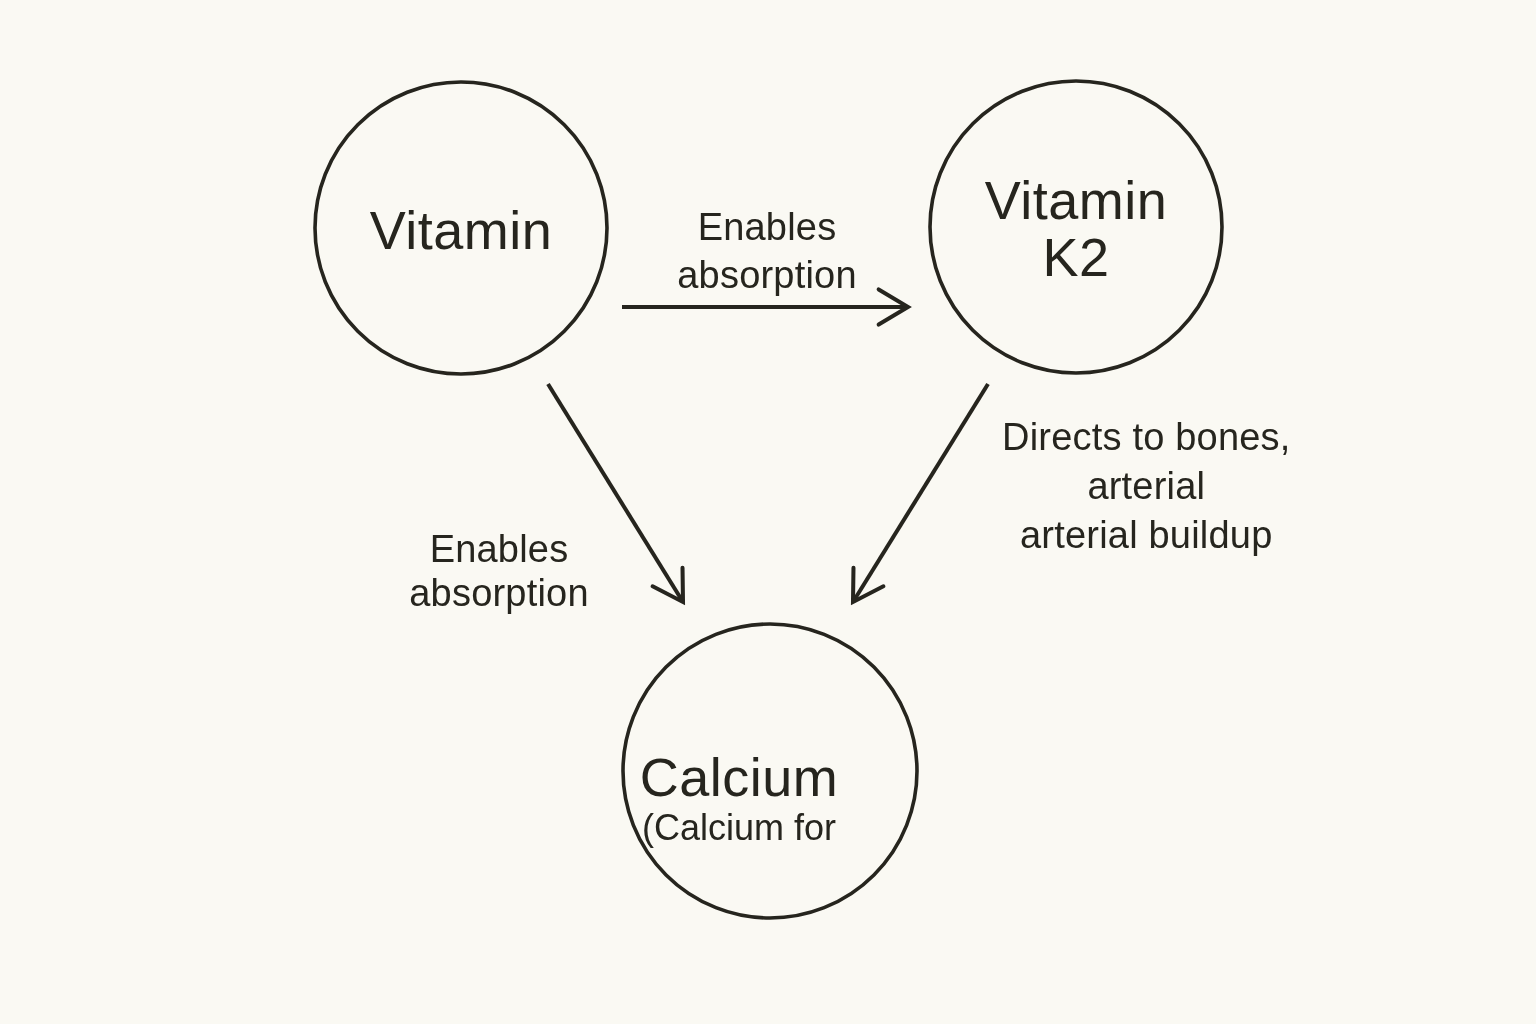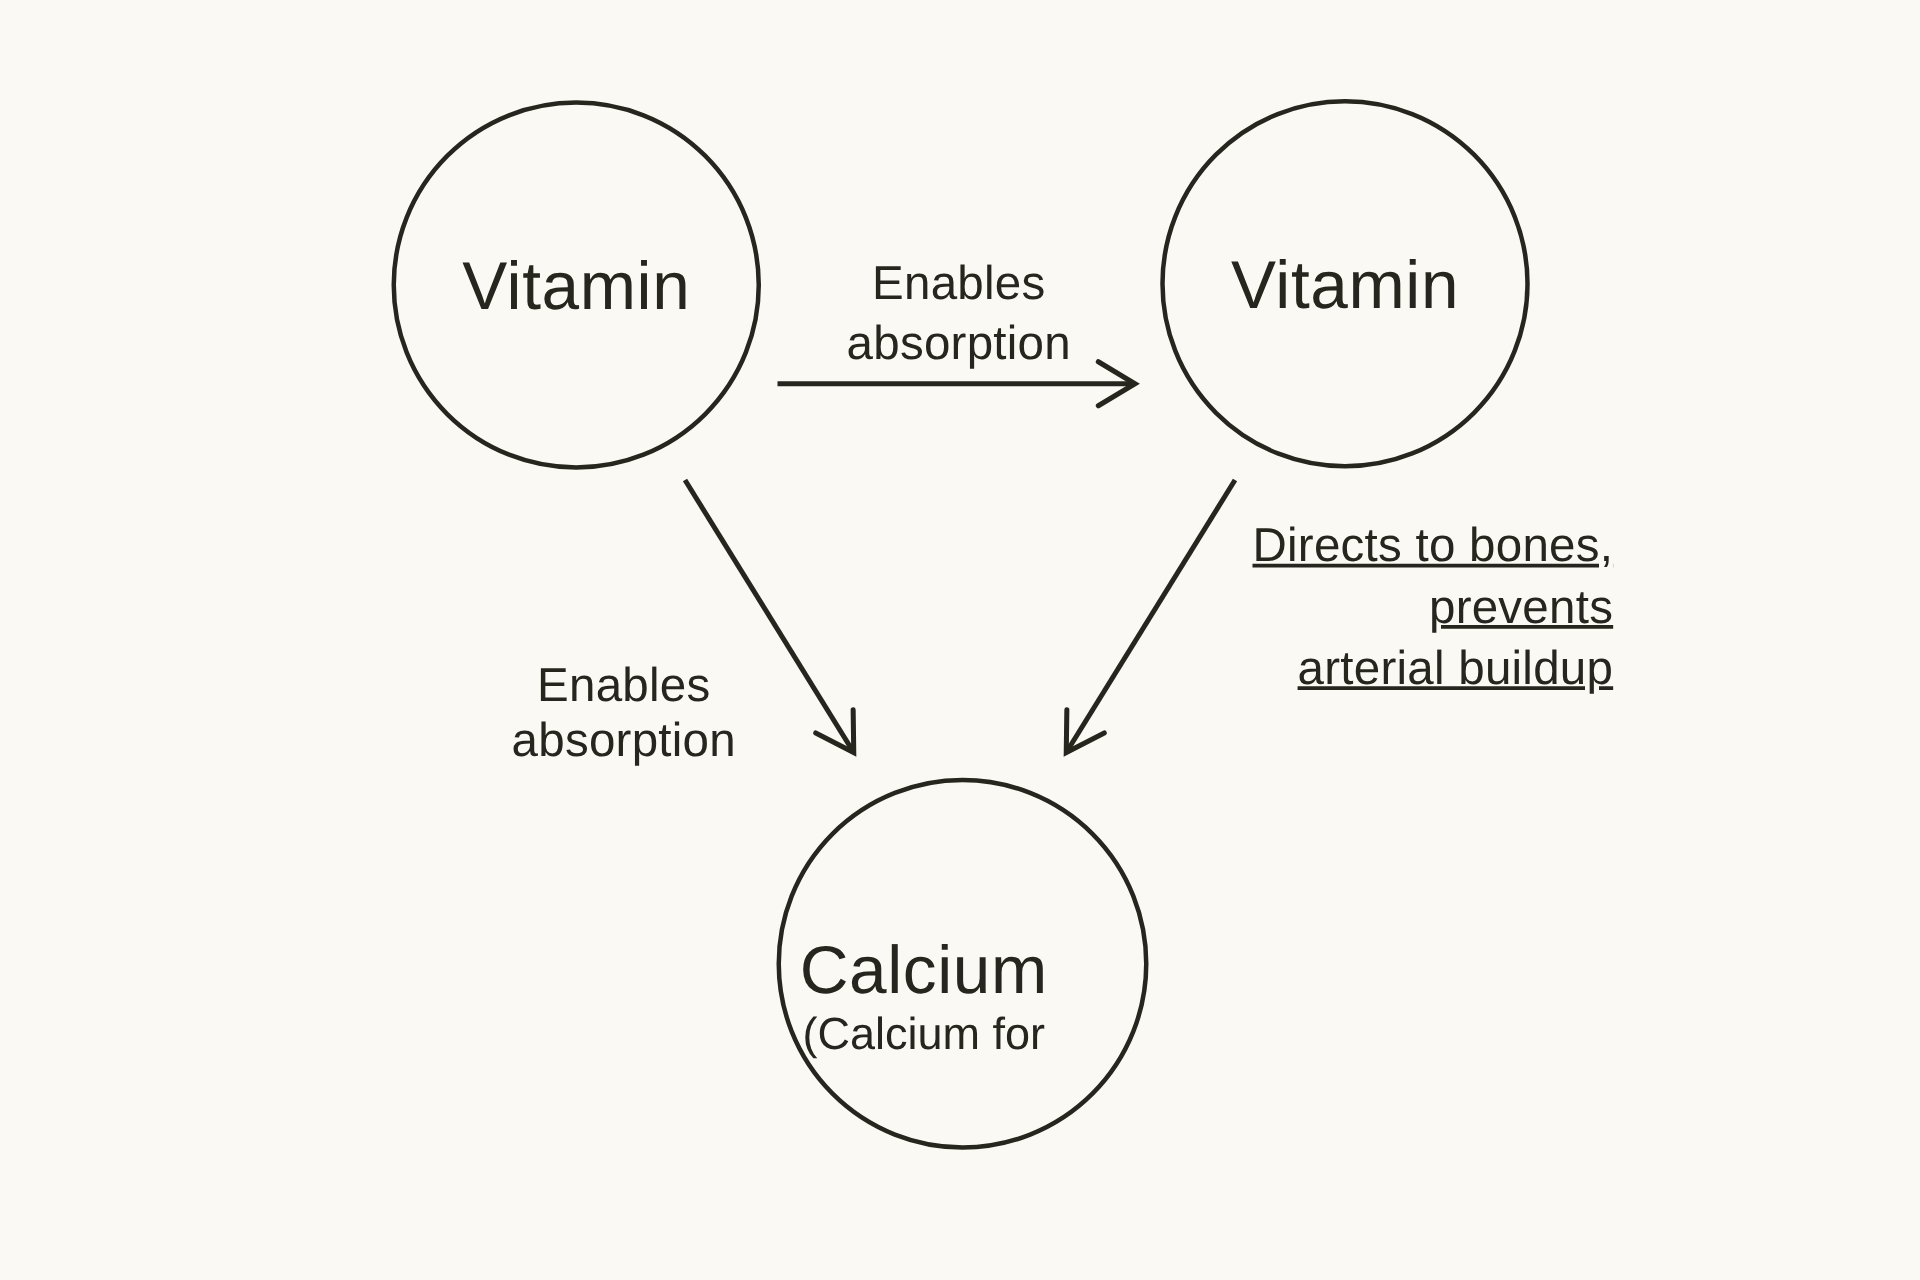--- a/index.html
+++ b/index.html
@@ -77,36 +77,37 @@
     <line x1="548" y1="384" x2="683" y2="602" stroke="#26251e" stroke-width="4" marker-end="url(#openArrow)"></line>
     <line x1="988" y1="384" x2="853" y2="602" stroke="#26251e" stroke-width="4" marker-end="url(#openArrow)"></line>
   </svg>
 
   <div class="node-label" style="left:461px; top:230px;">
     <div class="node-title-line">Vitamin</div>
   </div>
 
   <div class="node-label" style="left:1076px; top:229px;">
     <div class="node-title-line">Vitamin</div>
+    <div class="node-title-line">K2</div>
   </div>
 
   <div class="node-label" style="left:739px; top:799px;">
     <div class="node-title-line">Calcium</div>
     <div class="node-subtitle-line">(Calcium for</div>
   </div>
 
   <div class="edge-label centered" style="left:767px; top:231px;">
     <div class="edge-label-line">Enables</div>
     <div class="edge-label-line">absorption</div>
   </div>
 
   <div class="edge-label centered" style="left:499px; top:551px;">
     <div class="edge-label-line" style="line-height:44px;">Enables</div>
     <div class="edge-label-line" style="line-height:44px;">absorption</div>
   </div>
 
-  <div class="edge-label multiline3" style="left:1002px; top:413px; text-align:right;text-decoration:underline;">
+  <div class="edge-label multiline3" style="left:1002px; top:413px; text-align:center;">
     <div class="edge-label-line">Directs to bones,</div>
-    <div class="edge-label-line">prevents</div>
+    <div class="edge-label-line">arterial</div>
     <div class="edge-label-line">arterial buildup</div>
   </div>
 
 </div>
 
 </body></html>

